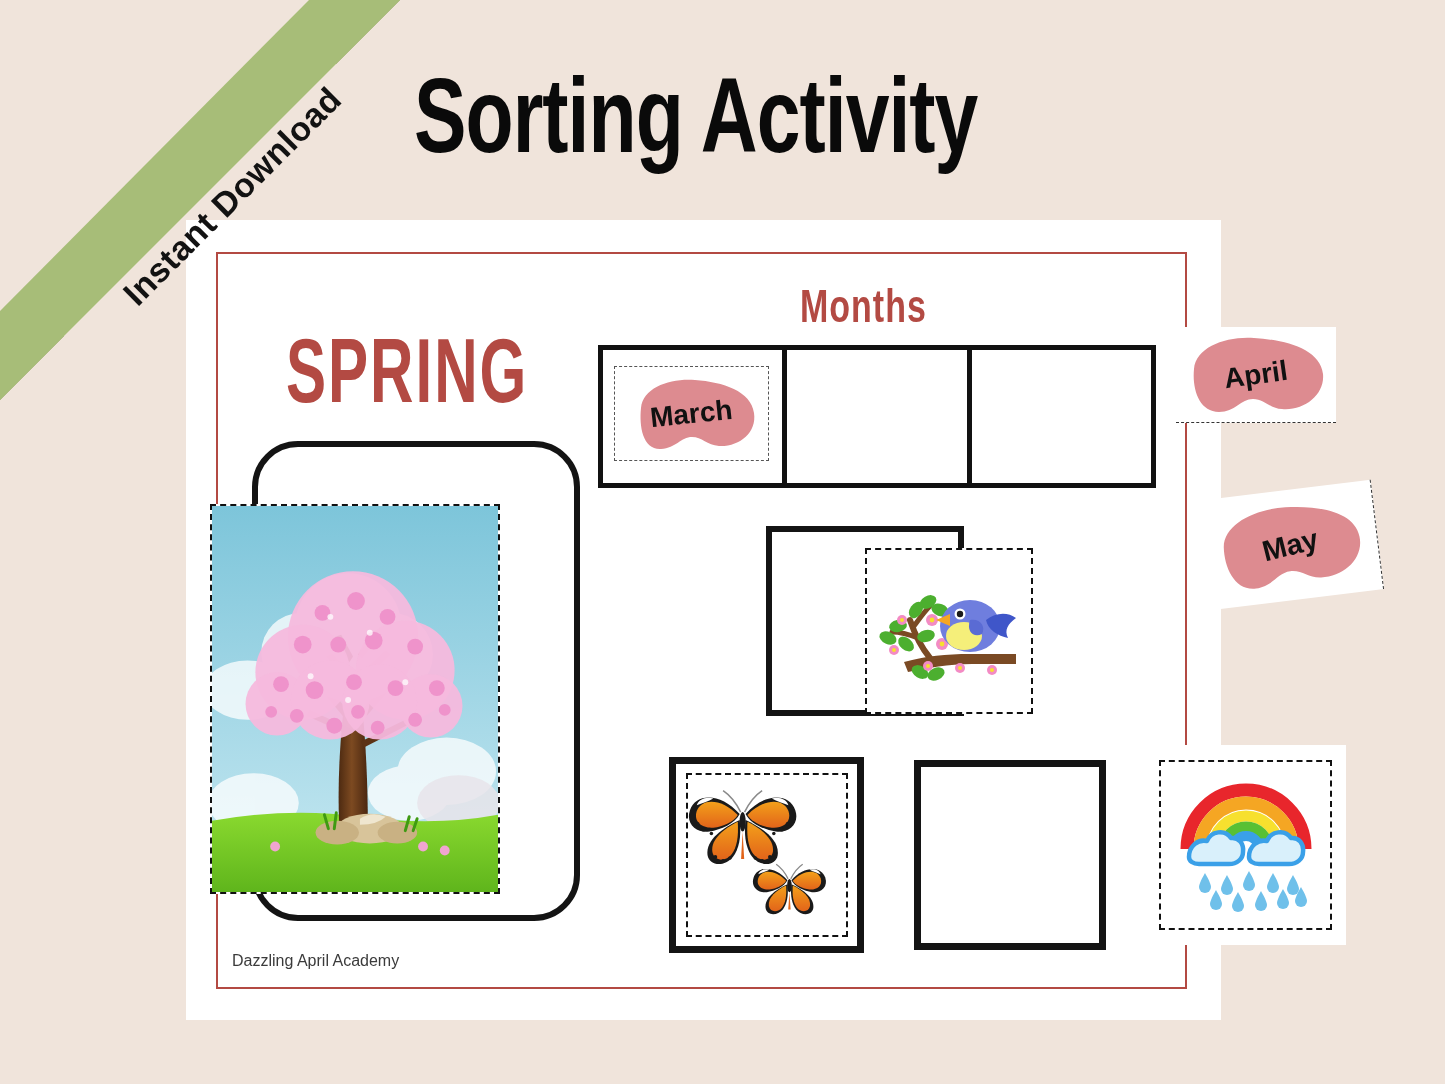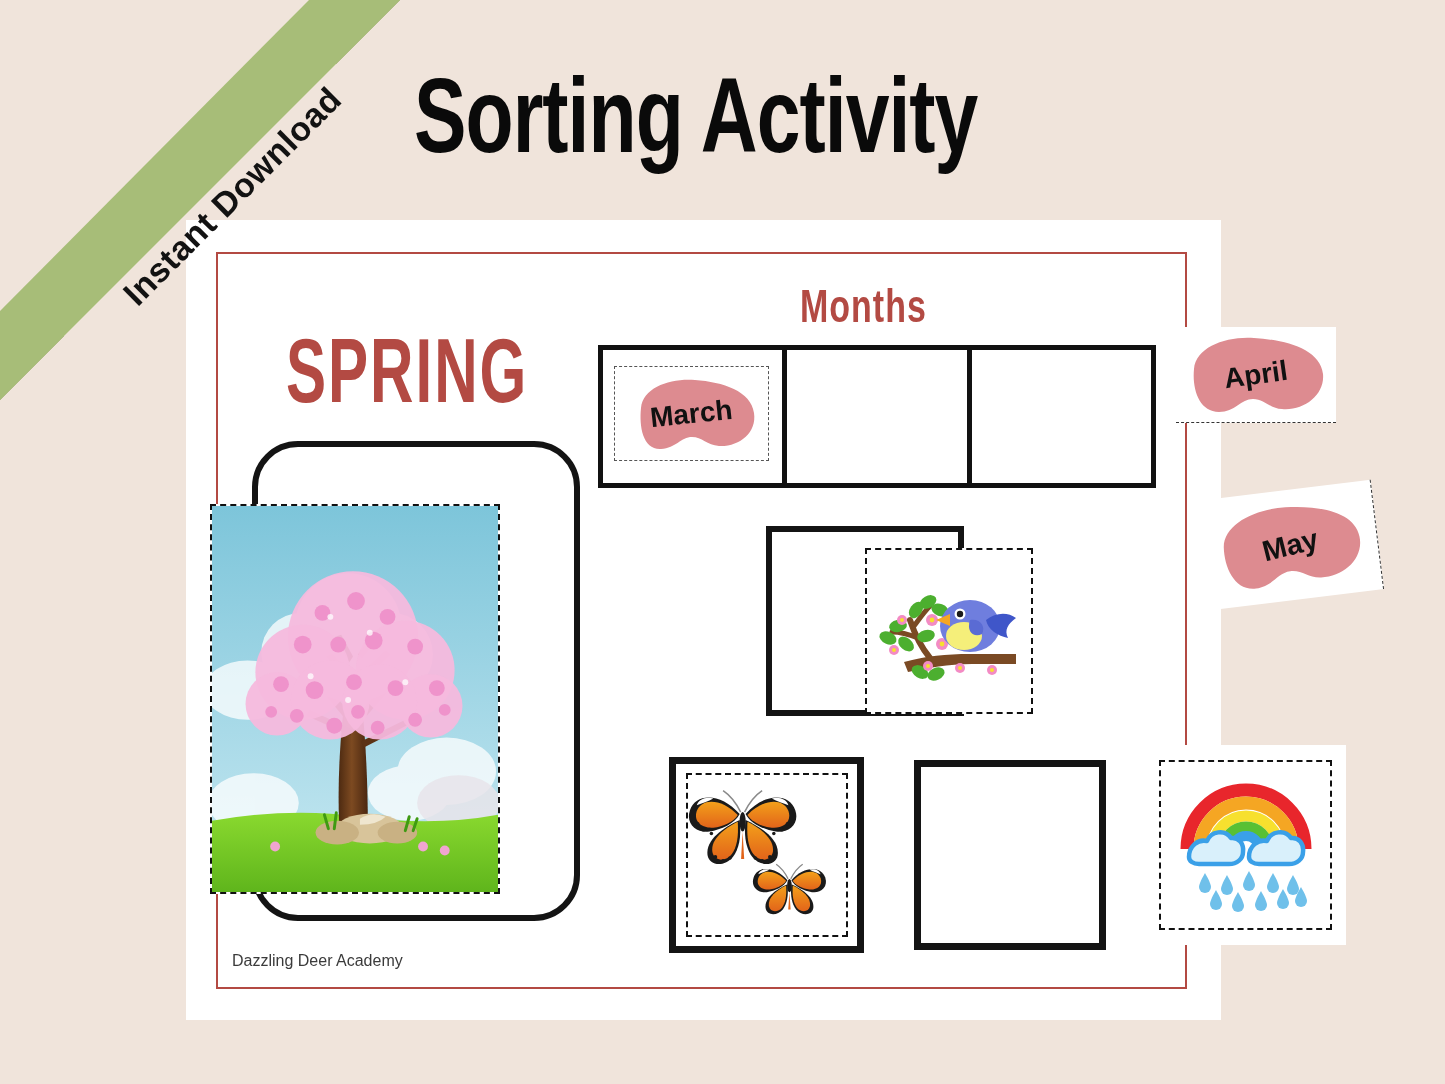--- a/index.html
+++ b/index.html
@@ -478,21 +478,21 @@
         <path d="M122 100 C122 100, 116 110, 116 114 A6 6 0 0 0 128 114 C128 110, 122 100, 122 100 Z"></path>
         <path d="M45 115 C45 115, 39 125, 39 129 A6 6 0 0 0 51 129 C51 125, 45 115, 45 115 Z"></path>
         <path d="M67 117 C67 117, 61 127, 61 131 A6 6 0 0 0 73 131 C73 127, 67 117, 67 117 Z"></path>
         <path d="M90 116 C90 116, 84 126, 84 130 A6 6 0 0 0 96 130 C96 126, 90 116, 90 116 Z"></path>
         <path d="M112 114 C112 114, 106 124, 106 128 A6 6 0 0 0 118 128 C118 124, 112 114, 112 114 Z"></path>
         <path d="M130 112 C130 112, 124 122, 124 126 A6 6 0 0 0 136 126 C136 122, 130 112, 130 112 Z"></path>
       </g>
     </svg>
   </div>
 
-  <div class="footer-text">Dazzling Deer Academy</div>
+  <div class="footer-text">Dazzling April Academy</div>
 
   <div class="ribbon-layer">
     <svg width="460" height="420" viewBox="0 0 460 420" style="position:absolute;left:0;top:0;" aria-hidden="true">
 
       <polygon points="309,0 400,0 336,64" fill="#7d8c4e"></polygon>
 
       <polygon points="0,311 0,400 64,336" fill="#7d8c4e"></polygon>
 
       <polygon points="309,0 400,0 0,400 0,311" fill="#a7bd78"></polygon>
     </svg>

